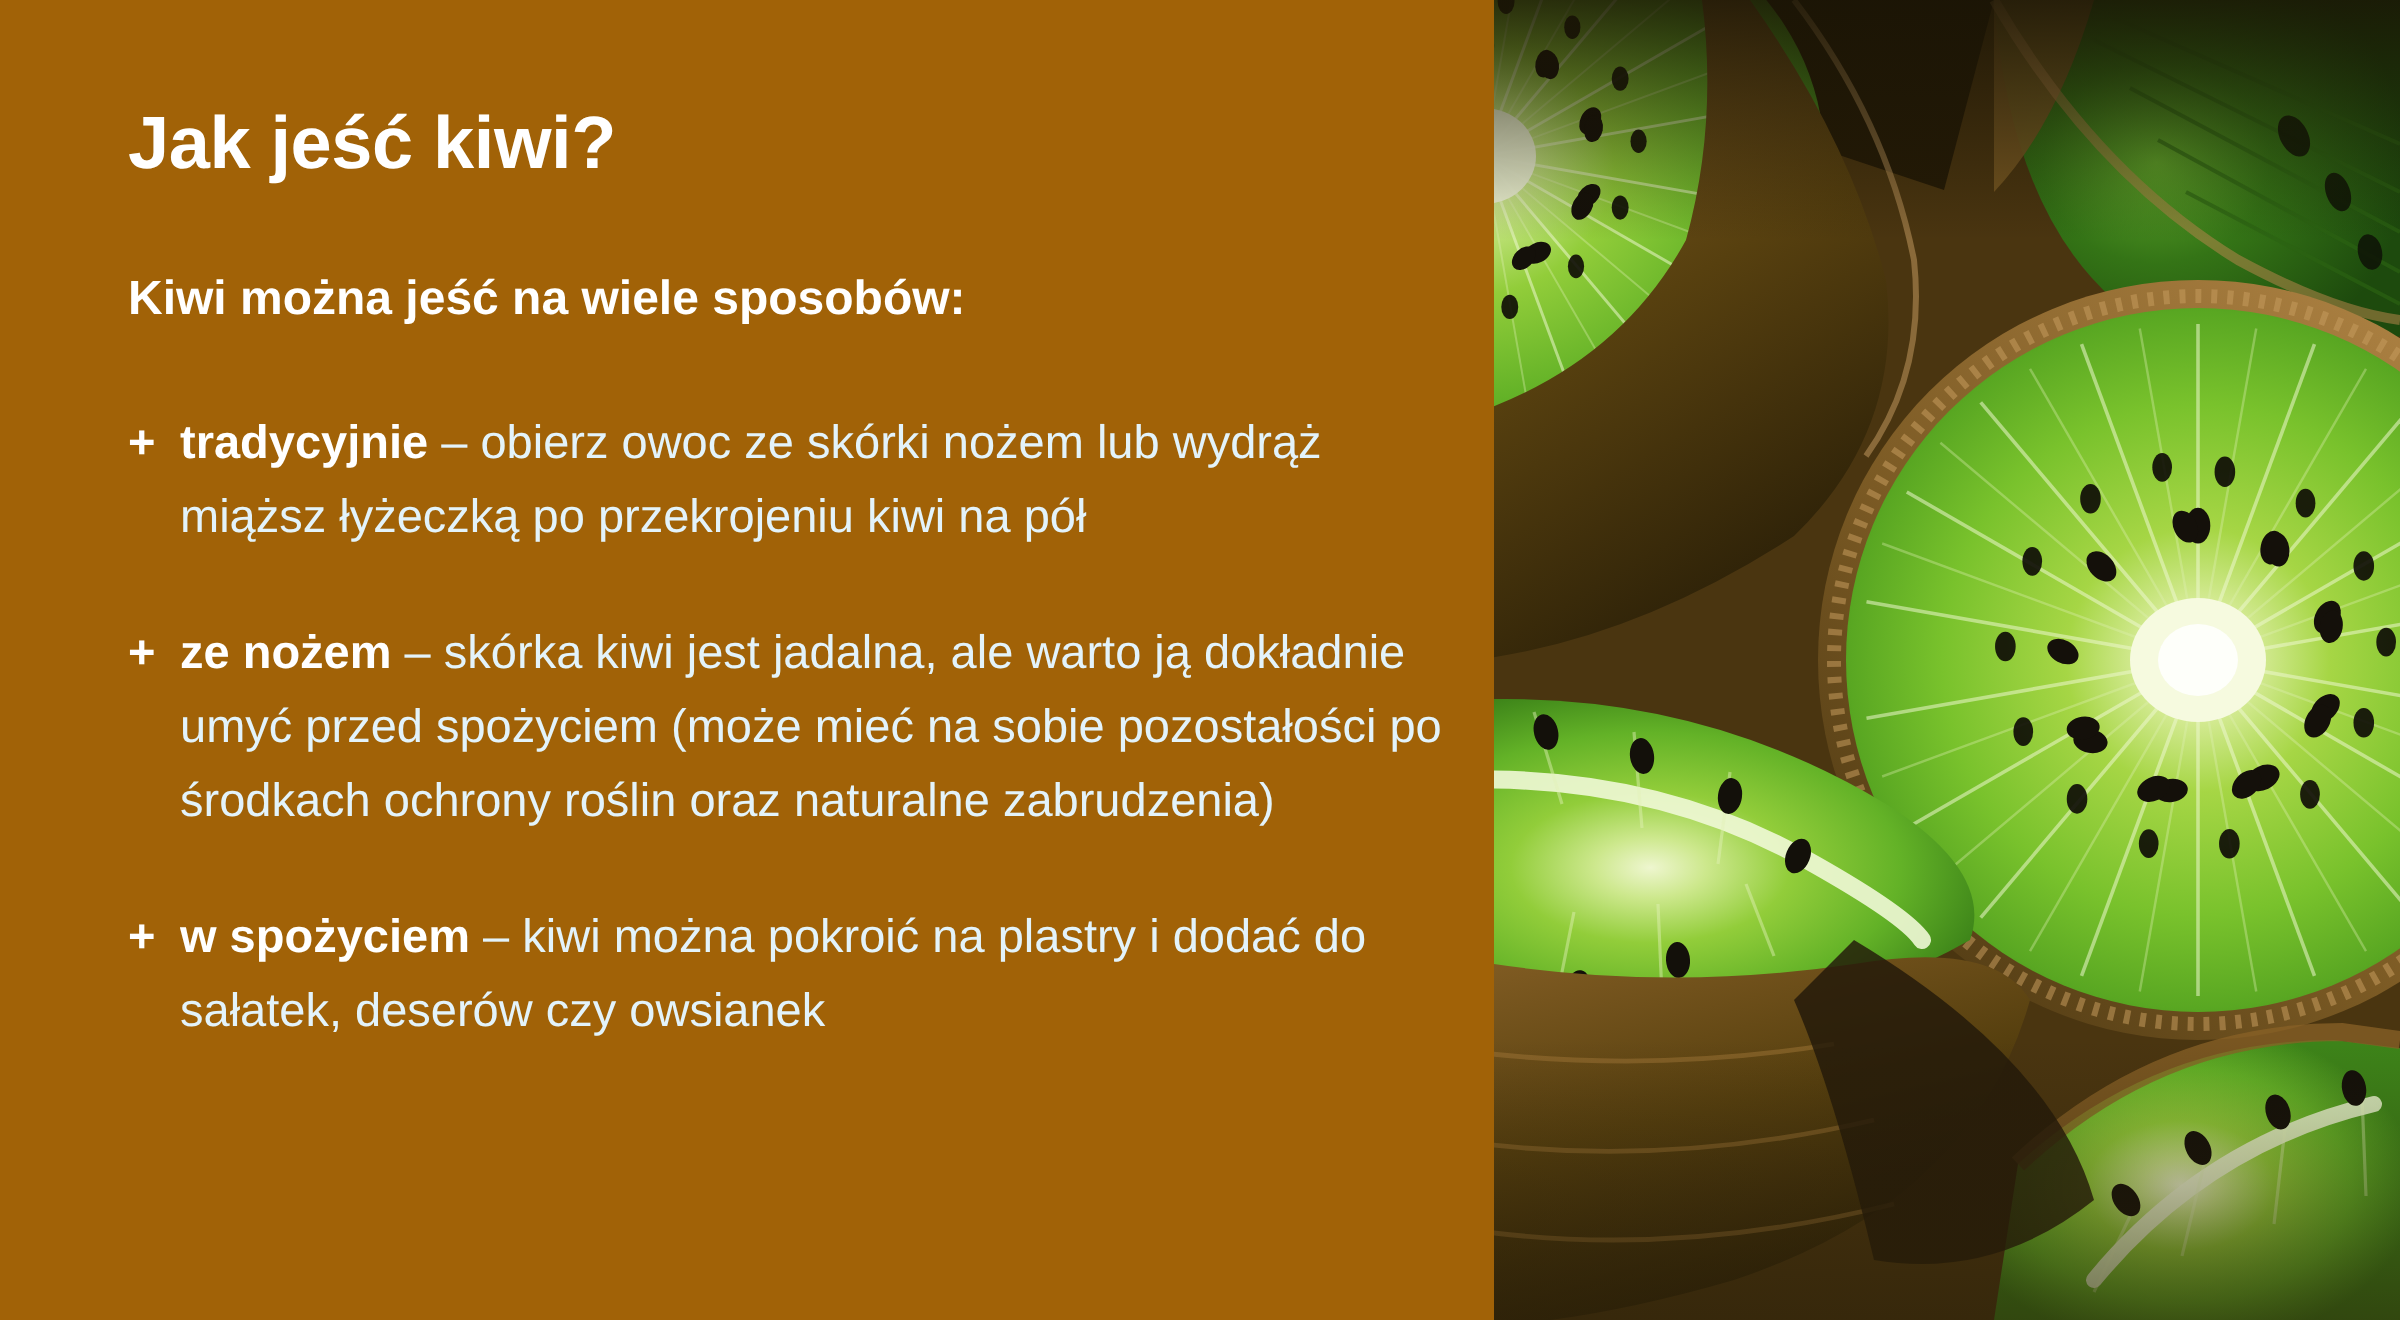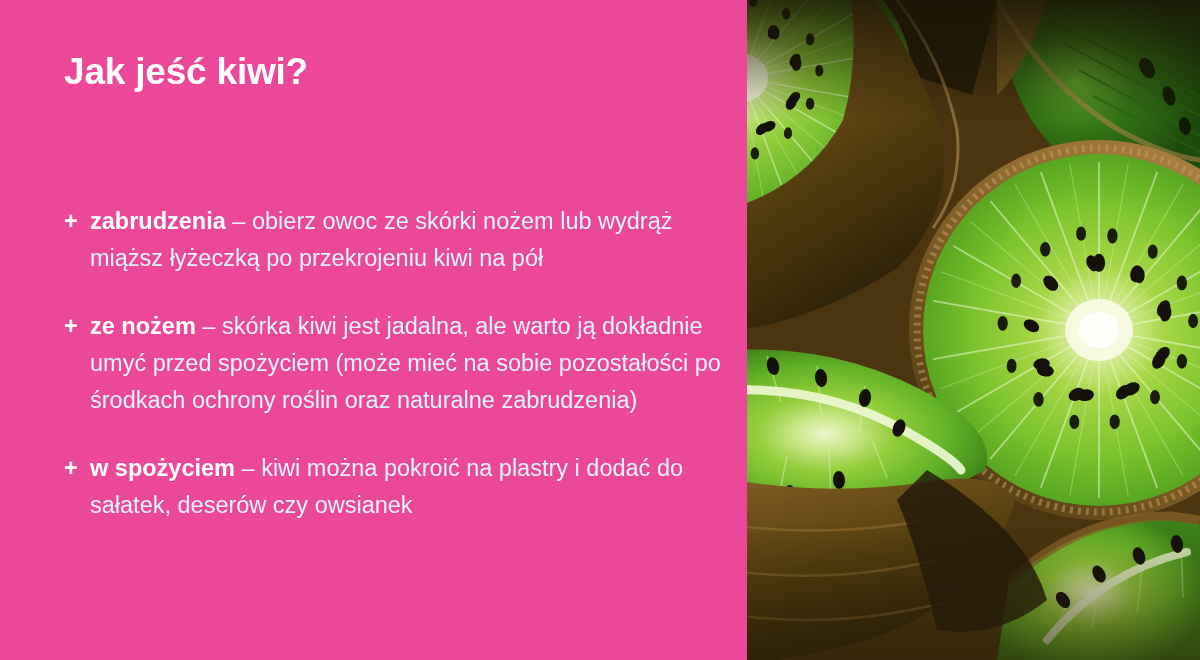--- a/index.html
+++ b/index.html
@@ -17,21 +17,21 @@
     overflow: hidden;
     background: #31a4ca;
   }
   
   .text-panel {
     position: absolute;
     left: 0;
     top: 0;
     width: 747px;
     height: 660px;
-    background: #ec4899;
+    background: #a16207;
     box-sizing: border-box;
     padding: 0 24px 0 64px;
   }
   .slide-title {
     position: absolute;
     left: 64px;
     top: 51px;
     margin: 0;
     font-size: 37px;
     font-weight: bold;
@@ -106,25 +106,26 @@
 </style>
 </head>
 <body>
 
 <div class="slide">
 
   <div class="text-panel">
 
     <h1 class="slide-title">Jak jeść kiwi?</h1>
 
+    <h2 class="slide-subtitle">Kiwi można jeść na wiele sposobów:</h2>
 
     <div class="bullet-list">
 
       <p class="bullet-item">
-        <span class="bullet-marker">+</span><span class="bullet-term">zabrudzenia</span><span class="bullet-dash"> – </span><span class="bullet-body">obierz owoc ze skórki nożem lub wydrąż miąższ łyżeczką po przekrojeniu kiwi na pół</span>
+        <span class="bullet-marker">+</span><span class="bullet-term">tradycyjnie</span><span class="bullet-dash"> – </span><span class="bullet-body">obierz owoc ze skórki nożem lub wydrąż miąższ łyżeczką po przekrojeniu kiwi na pół</span>
       </p>
 
       <p class="bullet-item">
         <span class="bullet-marker">+</span><span class="bullet-term">ze nożem</span><span class="bullet-dash"> – </span><span class="bullet-body">skórka kiwi jest jadalna, ale warto ją dokładnie umyć przed spożyciem (może mieć na sobie pozostałości po środkach ochrony roślin oraz naturalne zabrudzenia)</span>
       </p>
 
       <p class="bullet-item">
         <span class="bullet-marker">+</span><span class="bullet-term">w spożyciem</span><span class="bullet-dash"> – </span><span class="bullet-body">kiwi można pokroić na plastry i dodać do sałatek, deserów czy owsianek</span>
       </p>
 

